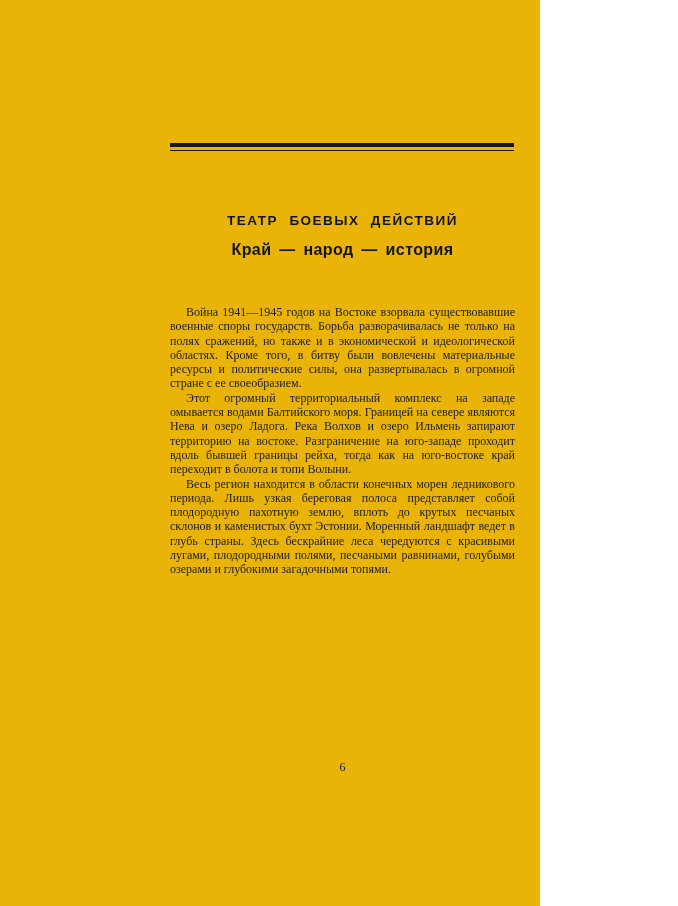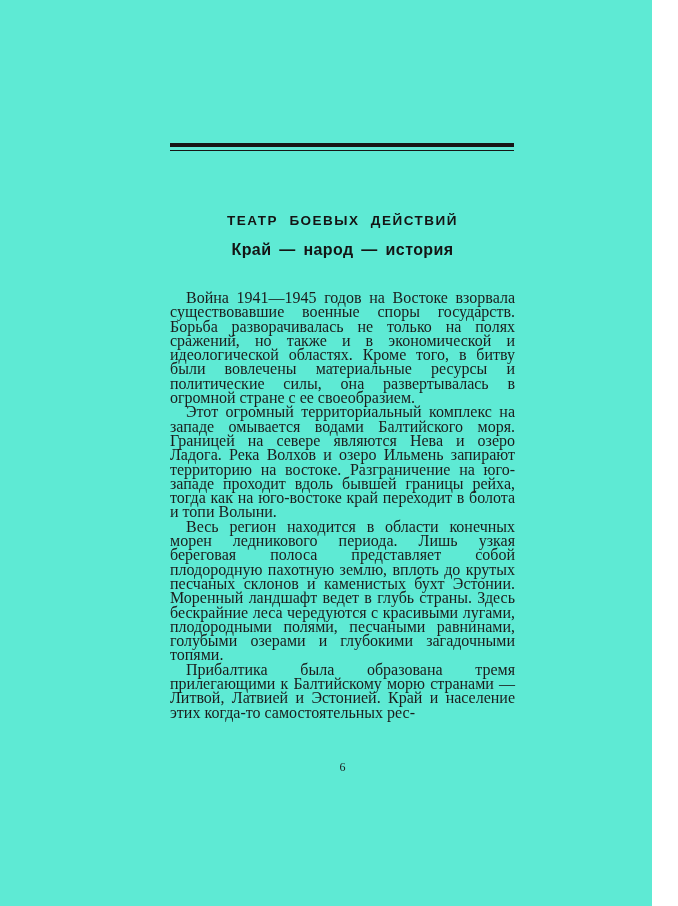--- a/index.html
+++ b/index.html
@@ -2,23 +2,23 @@
 <html lang="ru"><head>
 <meta charset="utf-8">
 <style>
   html, body {
     margin: 0;
     padding: 0;
     background: #ffffff;
   }
   .page {
     position: relative;
-    width: 652px;
+    width: 540px;
     height: 906px;
-    background: #5eead4;
+    background: #eab308;
     color: #1c1c1c;
     font-family: "Liberation Serif", serif;
     overflow: hidden;
   }
   .content {
     position: absolute;
     left: 170px;
     top: 143px;
     width: 345px;
   }
@@ -43,22 +43,22 @@
     margin-top: 13px;
     text-align: center;
     font-family: "Liberation Sans", sans-serif;
     font-weight: 700;
     font-size: 16px;
     letter-spacing: 0.4px;
     word-spacing: 3px;
     color: #141414;
   }
   .body-text {
-    margin-top: 32px;
-    font-size: 16px;
+    margin-top: 46px;
+    font-size: 12px;
     line-height: 14.3px;
     text-align: justify;
     color: #1c1c1c;
   }
   .body-text p {
     margin: 0;
     text-indent: 16px;
   }
   .page-number {
     position: absolute;
@@ -75,17 +75,16 @@
 
 <div class="page">
   <div class="content">
     <div class="top-rule"></div>
     <div class="chapter-title">ТЕАТР БОЕВЫХ ДЕЙСТВИЙ</div>
     <div class="chapter-subtitle">Край — народ — история</div>
     <div class="body-text">
         <p>Война 1941—1945 годов на Востоке взорвала существовавшие военные споры государств. Борьба разворачивалась не только на полях сражений, но также и в экономической и идеологической областях. Кроме того, в битву были вовлечены материальные ресурсы и политические силы, она развертывалась в огромной стране с ее своеобразием.</p>
         <p>Этот огромный территориальный комплекс на западе омывается водами Балтийского моря. Границей на севере являются Нева и озеро Ладога. Река Волхов и озеро Ильмень запирают территорию на востоке. Разграничение на юго-западе проходит вдоль бывшей границы рейха, тогда как на юго-востоке край переходит в болота и топи Волыни.</p>
         <p>Весь регион находится в области конечных морен ледникового периода. Лишь узкая береговая полоса представляет собой плодородную пахотную землю, вплоть до крутых песчаных склонов и каменистых бухт Эстонии. Моренный ландшафт ведет в глубь страны. Здесь бескрайние леса чередуются с красивыми лугами, плодородными полями, песчаными равнинами, голубыми озерами и глубокими загадочными топями.</p>
-        <p>Прибалтика была образована тремя прилегающими к Балтийскому морю странами — Литвой, Латвией и Эстонией. Край и население этих когда-то самостоятельных рес-</p>
       </div>
   </div>
   <div class="page-number">6</div>
 </div>
 
 </body></html>

